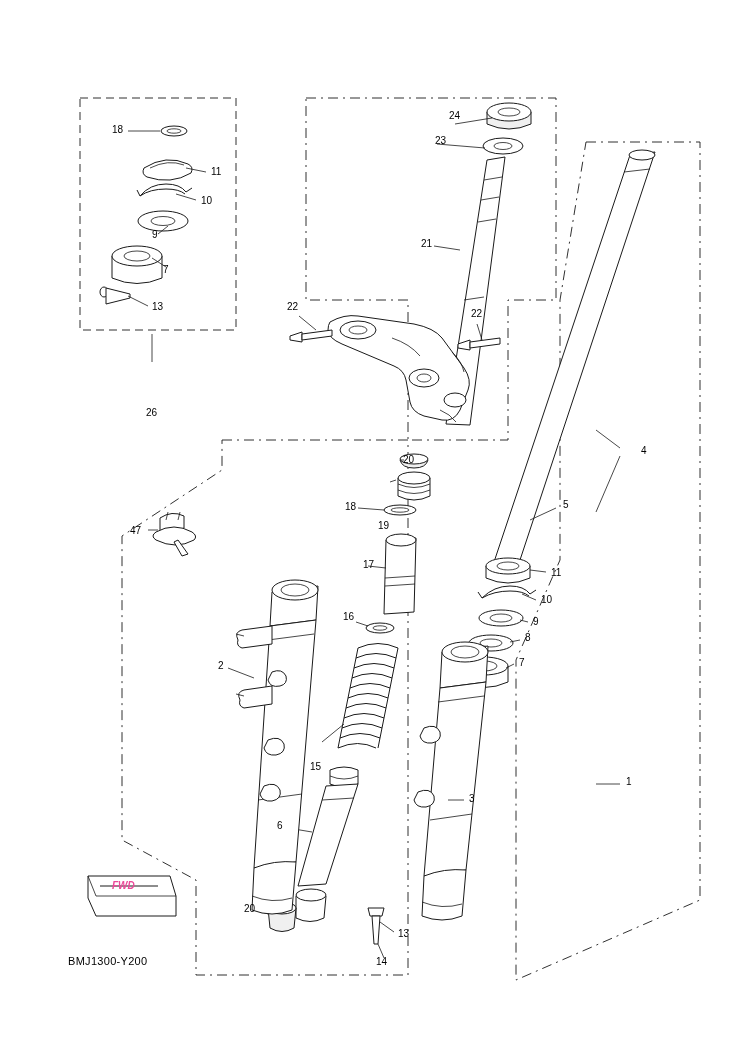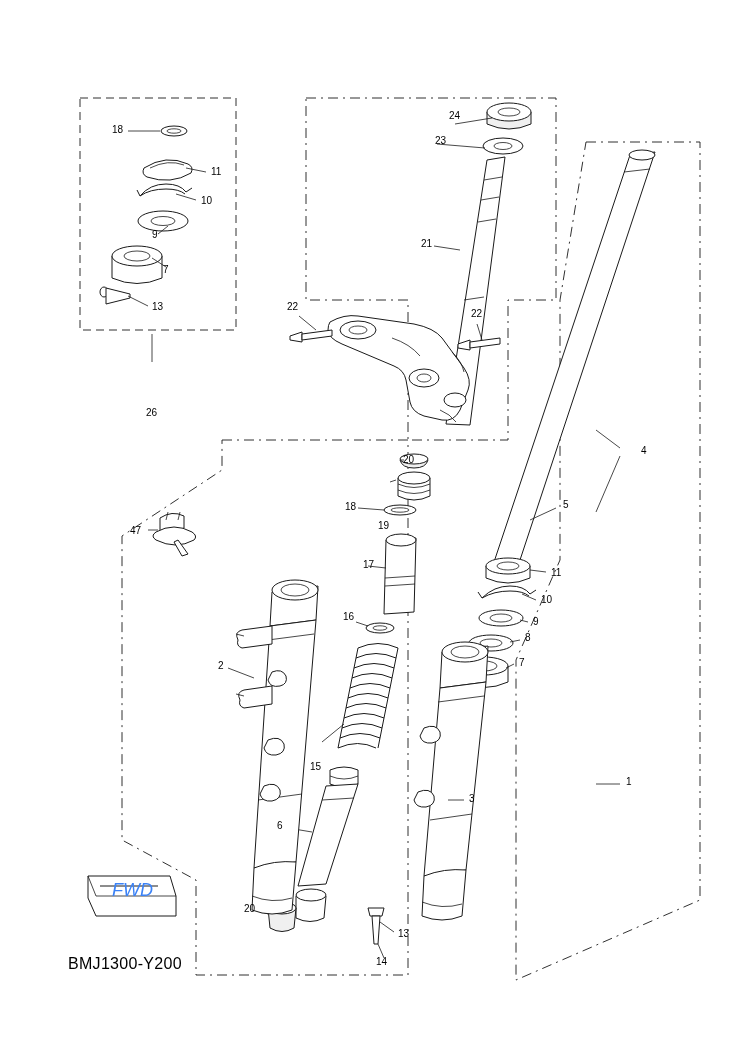--- a/index.html
+++ b/index.html
@@ -26,31 +26,31 @@
     position: absolute;
     font-family: "Liberation Sans", sans-serif;
     font-size: 10px;
     color: #000000;
     white-space: nowrap;
     line-height: 1;
   }
   .code {
     position: absolute;
     font-family: "Liberation Sans", sans-serif;
-    font-size: 16px;
+    font-size: 11px;
     letter-spacing: 0.3px;
     color: #000;
   }
   .fwd-text {
     position: absolute;
     font-family: "Liberation Sans", sans-serif;
-    font-size: 18px;
-    font-weight: normal;
+    font-size: 10px;
+    font-weight: bold;
     font-style: italic;
-    color: #3b82f6;
+    color: #ec4899;
   }
 </style>
 </head>
 <body>
 
 <div id="sheet">
 
 <svg width="744" height="1053" viewBox="0 0 744 1053">
   <defs>
     <style>

